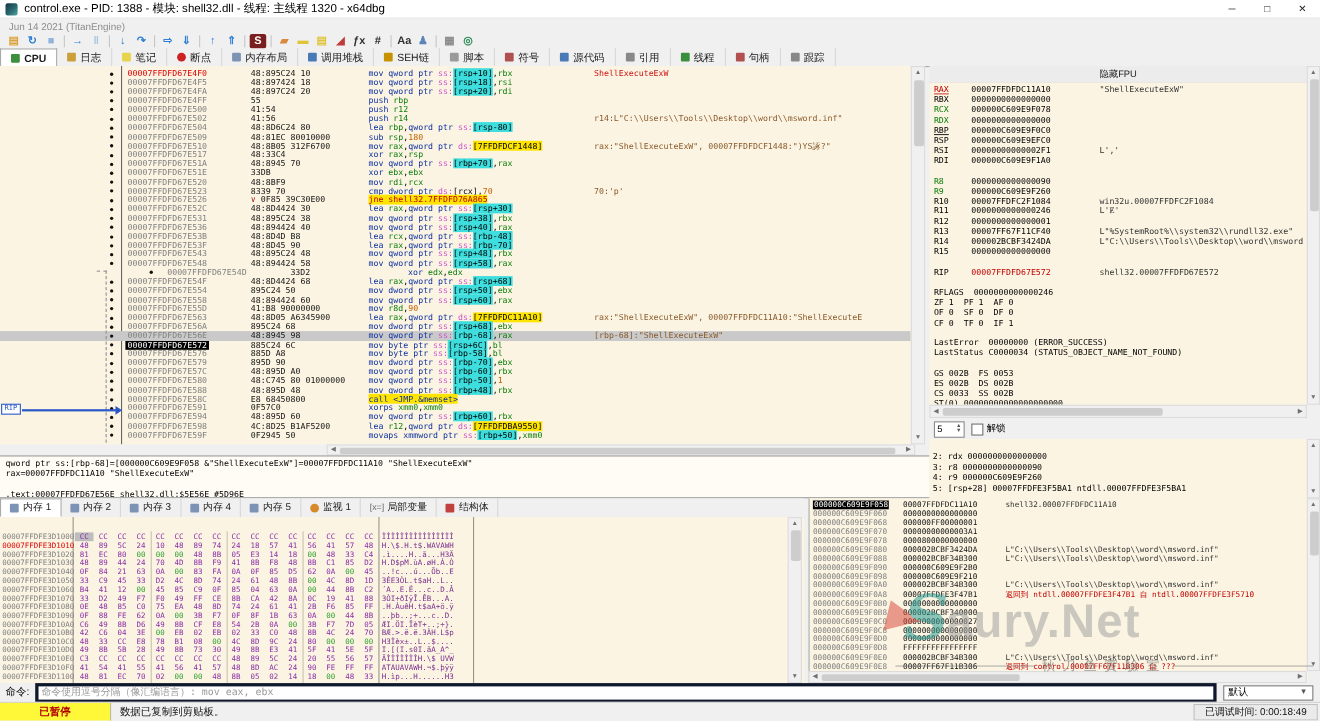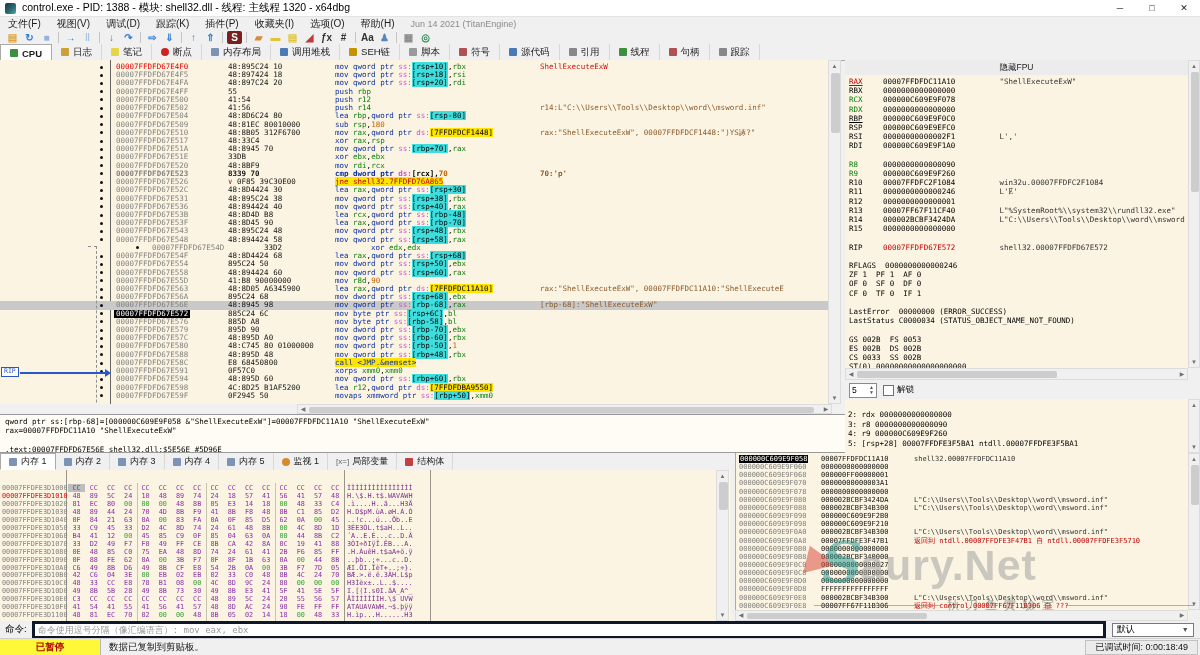--- a/index.html
+++ b/index.html
@@ -136,30 +136,20 @@
   <div class="app-icon"></div>
   <div class="title-text">control.exe - PID: 1388 - 模块: shell32.dll - 线程: 主线程 1320 - x64dbg</div>
   <div class="win-controls">
     <div class="win-btn">─</div>
     <div class="win-btn">□</div>
     <div class="win-btn">✕</div>
   </div>
 </div>
 
 <div class="menubar">
-  <div style="display:flex">
-      <div class="menu-item">文件(F)</div>
-      <div class="menu-item">视图(V)</div>
-      <div class="menu-item">调试(D)</div>
-      <div class="menu-item">跟踪(K)</div>
-      <div class="menu-item">插件(P)</div>
-      <div class="menu-item">收藏夹(I)</div>
-      <div class="menu-item">选项(O)</div>
-      <div class="menu-item">帮助(H)</div>
-    </div>
   <div class="build-info">Jun 14 2021 (TitanEngine)</div>
 </div>
 
 <div class="toolbar">
     <div class="tb-icon" style="color: rgb(219, 164, 58);">▤</div>
     <div class="tb-icon" style="color: rgb(47, 127, 214);">↻</div>
     <div class="tb-icon" style="color: rgb(143, 179, 218);">■</div>
     <div class="tb-sep"></div>
     <div class="tb-icon" style="color: rgb(47, 127, 214);">→</div>
     <div class="tb-icon" style="color: rgb(168, 196, 226);">‖</div>
@@ -257,21 +247,21 @@
       <div class="drow" style="top: 27.66px;"><span class="ddot"></span><span class="da">00007FFDFD67E4FF</span><span class="db">55</span><span class="di"><span class="mn">push</span> <span class="reg">rbp</span></span></div>
       <div class="drow" style="top: 35.88px;"><span class="ddot"></span><span class="da">00007FFDFD67E500</span><span class="db">41:54</span><span class="di"><span class="mn">push</span> <span class="reg">r12</span></span></div>
       <div class="drow" style="top: 44.1px;"><span class="ddot"></span><span class="da">00007FFDFD67E502</span><span class="db">41:56</span><span class="di"><span class="mn">push</span> <span class="reg">r14</span></span><span class="dc">r14:L"C:\\Users\\Tools\\Desktop\\word\\msword.inf"</span></div>
       <div class="drow" style="top: 52.32px;"><span class="ddot"></span><span class="da">00007FFDFD67E504</span><span class="db">48:8D6C24 80</span><span class="di"><span class="mn">lea</span> <span class="reg">rbp</span>,<span class="mn">qword ptr</span> <span class="seg">ss:</span><span class="memc">[rsp-80]</span></span></div>
       <div class="drow" style="top: 60.54px;"><span class="ddot"></span><span class="da">00007FFDFD67E509</span><span class="db">48:81EC 80010000</span><span class="di"><span class="mn">sub</span> <span class="reg">rsp</span>,<span class="num">180</span></span></div>
       <div class="drow" style="top: 68.76px;"><span class="ddot"></span><span class="da">00007FFDFD67E510</span><span class="db">48:8B05 312F6700</span><span class="di"><span class="mn">mov</span> <span class="reg">rax</span>,<span class="mn">qword ptr</span> <span class="seg">ds:</span><span class="memy">[7FFDFDCF1448]</span></span><span class="dc">rax:"ShellExecuteExW", 00007FFDFDCF1448:")YS諑?"</span></div>
       <div class="drow" style="top: 76.98px;"><span class="ddot"></span><span class="da">00007FFDFD67E517</span><span class="db">48:33C4</span><span class="di"><span class="mn">xor</span> <span class="reg">rax</span>,<span class="reg">rsp</span></span></div>
       <div class="drow" style="top: 85.2px;"><span class="ddot"></span><span class="da">00007FFDFD67E51A</span><span class="db">48:8945 70</span><span class="di"><span class="mn">mov</span> <span class="mn">qword ptr</span> <span class="seg">ss:</span><span class="memc">[rbp+70]</span>,<span class="reg">rax</span></span></div>
       <div class="drow" style="top: 93.42px;"><span class="ddot"></span><span class="da">00007FFDFD67E51E</span><span class="db">33DB</span><span class="di"><span class="mn">xor</span> <span class="reg">ebx</span>,<span class="reg">ebx</span></span></div>
       <div class="drow" style="top: 101.64px;"><span class="ddot"></span><span class="da">00007FFDFD67E520</span><span class="db">48:8BF9</span><span class="di"><span class="mn">mov</span> <span class="reg">rdi</span>,<span class="reg">rcx</span></span></div>
-      <div class="drow" style="top: 109.86px; font-weight: bold;"><span class="ddot"></span><span class="da">00007FFDFD67E523</span><span class="db">8339 70</span><span class="di"><span class="mn">cmp</span> <span class="mn">dword ptr</span> <span class="seg">ds:</span>[rcx],<span class="num">70</span></span><span class="dc">70:'p'</span></div>
+      <div class="drow" style="top: 109.86px;"><span class="ddot"></span><span class="da">00007FFDFD67E523</span><span class="db">8339 70</span><span class="di"><span class="mn">cmp</span> <span class="mn">dword ptr</span> <span class="seg">ds:</span>[rcx],<span class="num">70</span></span><span class="dc">70:'p'</span></div>
       <div class="drow" style="top: 118.08px;"><span class="ddot"></span><span class="da">00007FFDFD67E526</span><span class="db"><span class="jm">∨ </span>0F85 39C30E00</span><span class="di"><span class="hljmp">jne shell32.7FFDFD76A865</span></span></div>
       <div class="drow" style="top: 126.3px;"><span class="ddot"></span><span class="da">00007FFDFD67E52C</span><span class="db">48:8D4424 30</span><span class="di"><span class="mn">lea</span> <span class="reg">rax</span>,<span class="mn">qword ptr</span> <span class="seg">ss:</span><span class="memc">[rsp+30]</span></span></div>
       <div class="drow" style="top: 134.52px;"><span class="ddot"></span><span class="da">00007FFDFD67E531</span><span class="db">48:895C24 38</span><span class="di"><span class="mn">mov</span> <span class="mn">qword ptr</span> <span class="seg">ss:</span><span class="memc">[rsp+38]</span>,<span class="reg">rbx</span></span></div>
       <div class="drow" style="top: 142.74px;"><span class="ddot"></span><span class="da">00007FFDFD67E536</span><span class="db">48:894424 40</span><span class="di"><span class="mn">mov</span> <span class="mn">qword ptr</span> <span class="seg">ss:</span><span class="memc">[rsp+40]</span>,<span class="reg">rax</span></span></div>
       <div class="drow" style="top: 150.96px;"><span class="ddot"></span><span class="da">00007FFDFD67E53B</span><span class="db">48:8D4D B8</span><span class="di"><span class="mn">lea</span> <span class="reg">rcx</span>,<span class="mn">qword ptr</span> <span class="seg">ss:</span><span class="memc">[rbp-48]</span></span></div>
       <div class="drow" style="top: 159.18px;"><span class="ddot"></span><span class="da">00007FFDFD67E53F</span><span class="db">48:8D45 90</span><span class="di"><span class="mn">lea</span> <span class="reg">rax</span>,<span class="mn">qword ptr</span> <span class="seg">ss:</span><span class="memc">[rbp-70]</span></span></div>
       <div class="drow" style="top: 167.4px;"><span class="ddot"></span><span class="da">00007FFDFD67E543</span><span class="db">48:895C24 48</span><span class="di"><span class="mn">mov</span> <span class="mn">qword ptr</span> <span class="seg">ss:</span><span class="memc">[rsp+48]</span>,<span class="reg">rbx</span></span></div>
       <div class="drow" style="top: 175.62px;"><span class="ddot"></span><span class="da">00007FFDFD67E548</span><span class="db">48:894424 58</span><span class="di"><span class="mn">mov</span> <span class="mn">qword ptr</span> <span class="seg">ss:</span><span class="memc">[rsp+58]</span>,<span class="reg">rax</span></span></div>
       <div class="drow" style="top: 183.84px; margin-left: 36px;"><span class="ddot"></span><span class="da">00007FFDFD67E54D</span><span class="db">33D2</span><span class="di"><span class="mn">xor</span> <span class="reg">edx</span>,<span class="reg">edx</span></span></div>
       <div class="drow" style="top: 192.06px;"><span class="ddot"></span><span class="da">00007FFDFD67E54F</span><span class="db">48:8D4424 68</span><span class="di"><span class="mn">lea</span> <span class="reg">rax</span>,<span class="mn">qword ptr</span> <span class="seg">ss:</span><span class="memc">[rsp+68]</span></span></div>

